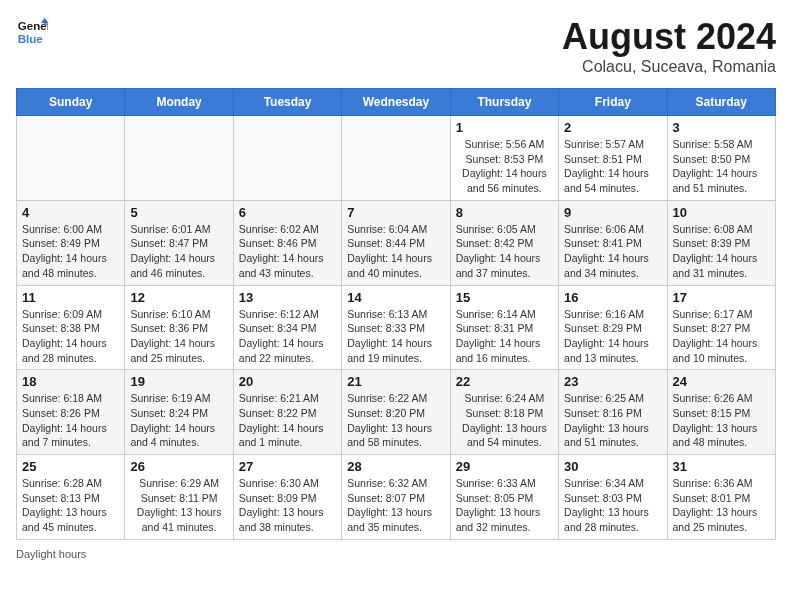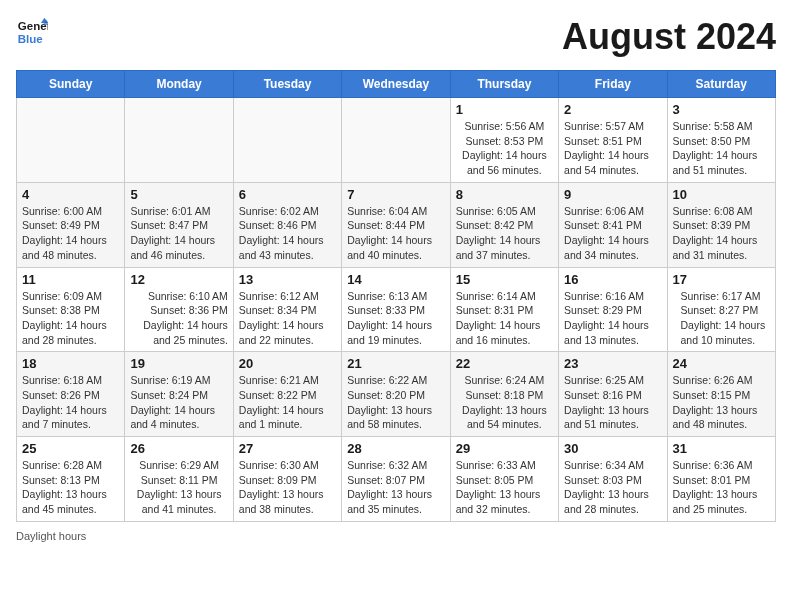--- a/index.html
+++ b/index.html
@@ -89,20 +89,21 @@
   <div class="logo">
     <svg class="logo-icon" viewBox="0 0 36 36">
       <text x="2" y="16" font-size="13" font-weight="bold" fill="#1a1a1a">General</text>
       <text x="2" y="30" font-size="13" font-weight="bold" fill="#3a7bd5">Blue</text>
       <polygon points="28,8 36,8 32,2" fill="#3a7bd5"></polygon>
       <polygon points="30,10 38,10 34,4" fill="#2a5fa0" opacity="0.6"></polygon>
     </svg>
   </div>
   <div class="title-block">
     <div class="month-year">August 2024</div>
+    <div class="location">Colacu, Suceava, Romania</div>
   </div>
 </div>
 
 <table class="calendar">
   <thead>
     <tr>
     <th>Sunday</th>
         <th>Monday</th>
         <th>Tuesday</th>
         <th>Wednesday</th>
@@ -182,21 +183,21 @@
       </tr>
       <tr>
         <td>
           <div class="day-number">11</div>
           <div class="day-info" style="white-space: pre-line;">Sunrise: 6:09 AM
 Sunset: 8:38 PM
 Daylight: 14 hours and 28 minutes.</div>
         </td>
         <td>
           <div class="day-number">12</div>
-          <div class="day-info" style="white-space: pre-line; text-align: right;">Sunrise: 6:10 AM
+          <div class="day-info" style="white-space: pre-line;">Sunrise: 6:10 AM
 Sunset: 8:36 PM
 Daylight: 14 hours and 25 minutes.</div>
         </td>
         <td>
           <div class="day-number">13</div>
           <div class="day-info" style="white-space: pre-line;">Sunrise: 6:12 AM
 Sunset: 8:34 PM
 Daylight: 14 hours and 22 minutes.</div>
         </td>
         <td>
@@ -212,21 +213,21 @@
 Daylight: 14 hours and 16 minutes.</div>
         </td>
         <td>
           <div class="day-number">16</div>
           <div class="day-info" style="white-space: pre-line;">Sunrise: 6:16 AM
 Sunset: 8:29 PM
 Daylight: 14 hours and 13 minutes.</div>
         </td>
         <td>
           <div class="day-number">17</div>
-          <div class="day-info" style="white-space: pre-line; margin-left: 8px;">Sunrise: 6:17 AM
+          <div class="day-info" style="white-space: pre-line;">Sunrise: 6:17 AM
 Sunset: 8:27 PM
 Daylight: 14 hours and 10 minutes.</div>
         </td>
       </tr>
       <tr>
         <td>
           <div class="day-number">18</div>
           <div class="day-info" style="white-space: pre-line;">Sunrise: 6:18 AM
 Sunset: 8:26 PM
 Daylight: 14 hours and 7 minutes.</div>

